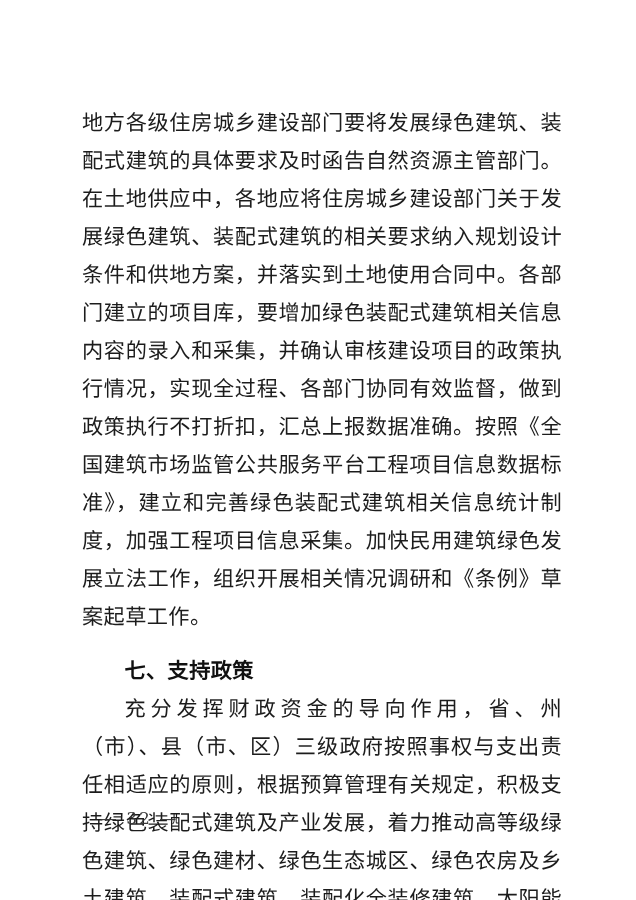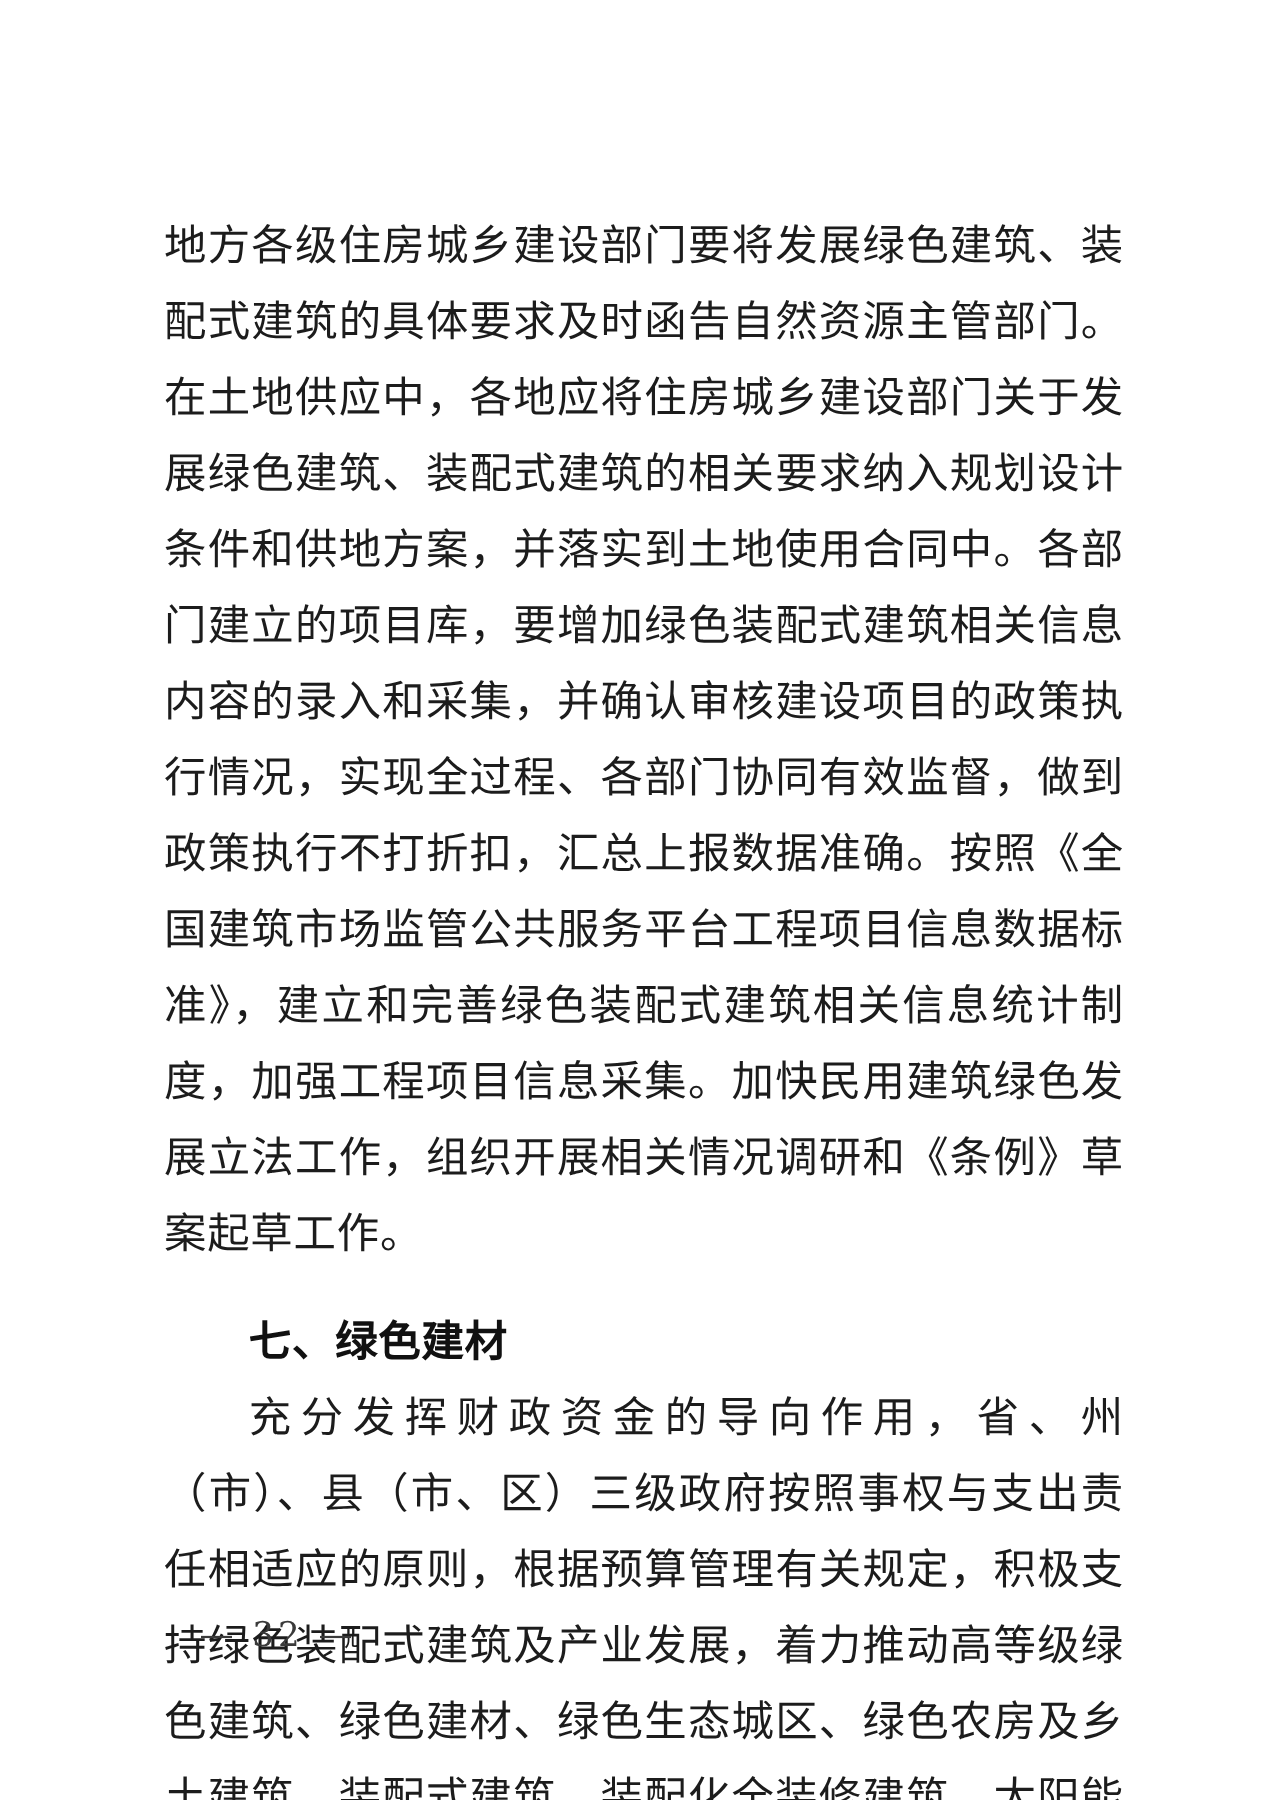--- a/index.html
+++ b/index.html
@@ -92,21 +92,21 @@
 <body>
 
 <div class="page">
 
   <div class="text-column">
 
     <p class="para">地方各级住房城乡建设部门要将发展绿色建筑、装配式建筑的具体要求及时函告自然资源主管部门。在土地供应中，各地应将住房城乡建设部门关于发展绿色建筑、装配式建筑的相关要求纳入规划设计条件和供地方案，并落实到土地使用合同中。各部门建立的项目库，要增加绿色装配式建筑相关信息内容的录入和采集，并确认审核建设项目的政策执行情况，实现全过程、各部门协同有效监督，做到政策执行不打折扣，汇总上报数据准确。按照《全国建筑市场监管公共服务平台工程项目信息数据标准》，建立和完善绿色装配式建筑相关信息统计制度，加强工程项目信息采集。加快民用建筑绿色发展立法工作，组织开展相关情况调研和《条例》草案起草工作。</p>
 
     <div class="gap-before-heading"></div>
 
-    <h2 class="section-heading">七、绿色建材</h2>
+    <h2 class="section-heading">七、支持政策</h2>
 
 
     <p class="para indent">充分发挥财政资金的导向作用，省、州（市）、县（市、区）三级政府按照事权与支出责任相适应的原则，根据预算管理有关规定，积极支持绿色装配式建筑及产业发展，着力推动高等级绿色建筑、绿色建材、绿色生态城区、绿色农房及乡土建筑、装配式建筑、装配化全装修建筑、太阳能一体化建筑、超低能耗建筑和建筑能效提升等重点推进州（市）和省级以上示范城镇、示范工程、产业基地（园区）以及技术研发与推广。适宜交由社会力量承担的绿色装配式建筑技术研发、标准规范制定工作、产业与产品调研及目录编制、监管系统建设与维护、统筹推进装配式建筑“走出去”战略宣传等</p>
 
   </div>
 
   <div class="folio">— 32 —</div>
 
 </div>
 

